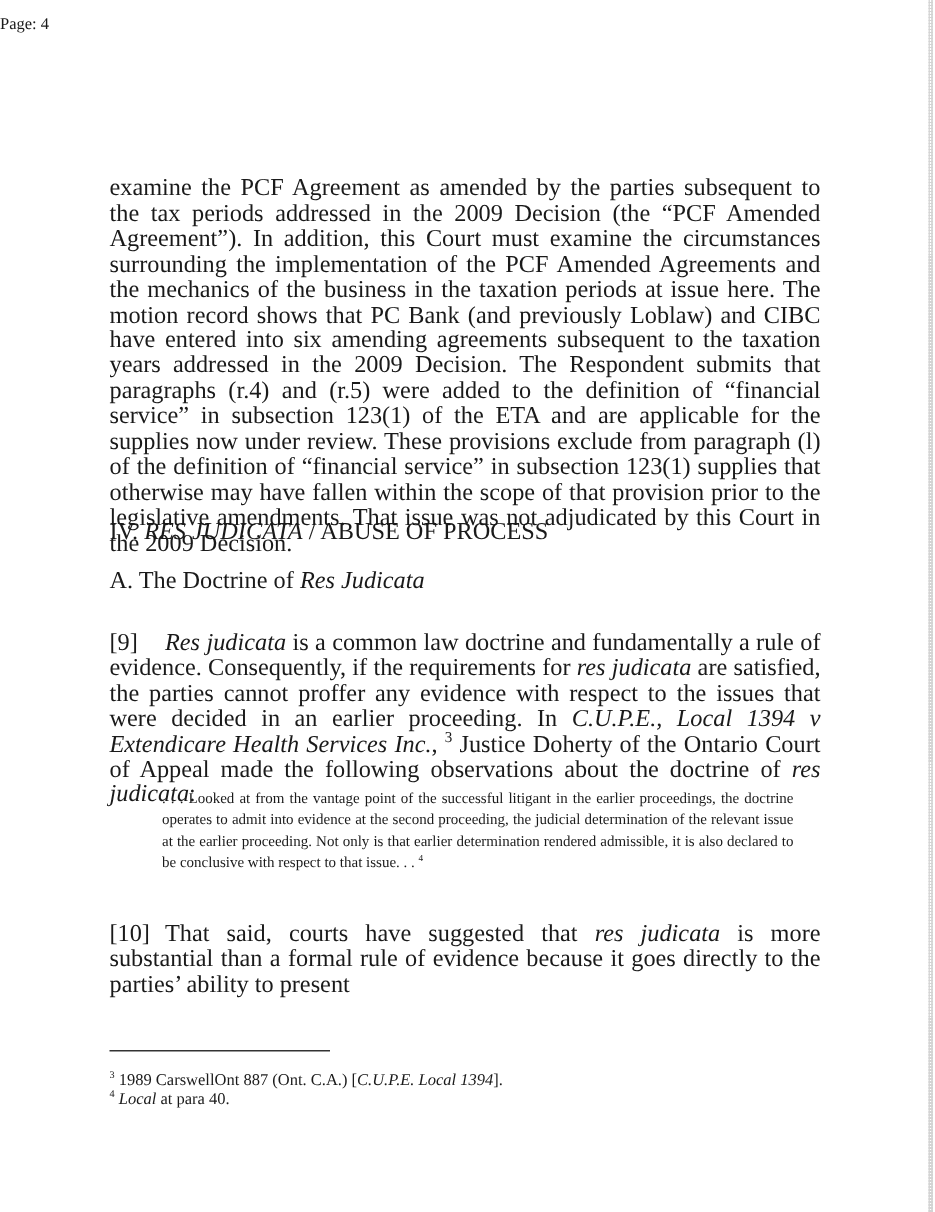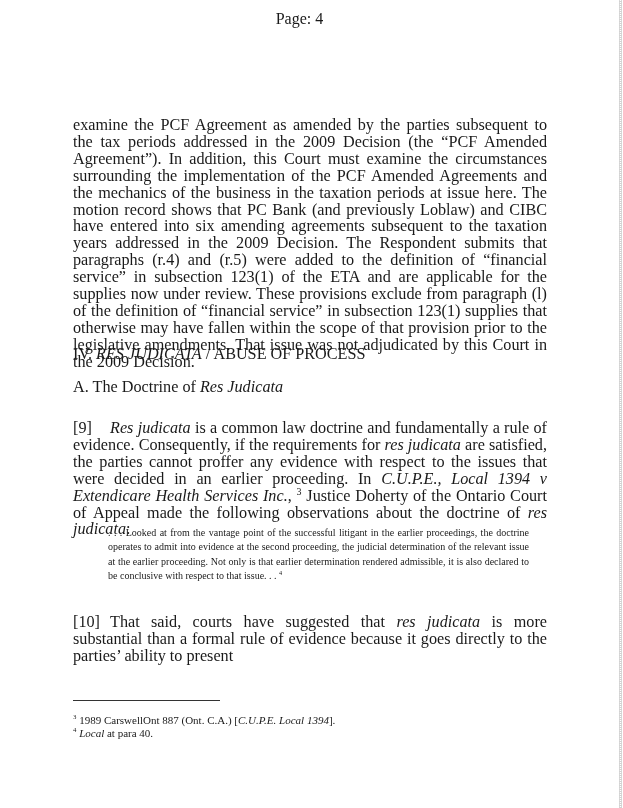--- a/index.html
+++ b/index.html
@@ -8,22 +8,22 @@
     font-family: "Liberation Serif", "DejaVu Serif", serif;
     color: #1a1a1a;
   }
   .edge {
     position: absolute; right: 1px; top: 0; width: 3px; height: 808px;
     background-image: repeating-linear-gradient(0deg, #c8c8c8 0 1px, transparent 1px 2px),
                       repeating-linear-gradient(90deg, #d0d0d0 0 1px, transparent 1px 2px);
     opacity: 0.8;
   }
   .header {
-    position: absolute; top: 10px; left: 0; width: 599px; text-align: center;
-    font-size: 16px;
+    position: absolute; top: 10px; left: 0; width: 599px; text-align: left;
+    font-size: 11px;
   }
   .body-text {
     position: absolute; left: 73px; width: 474px;
     font-size: 16.2px; line-height: 16.9px; text-align: justify;
     text-align-last: auto;
   }
   .p1 { top: 117px; }
   .heading {
     position: absolute; left: 73px; font-size: 16.2px;
   }

